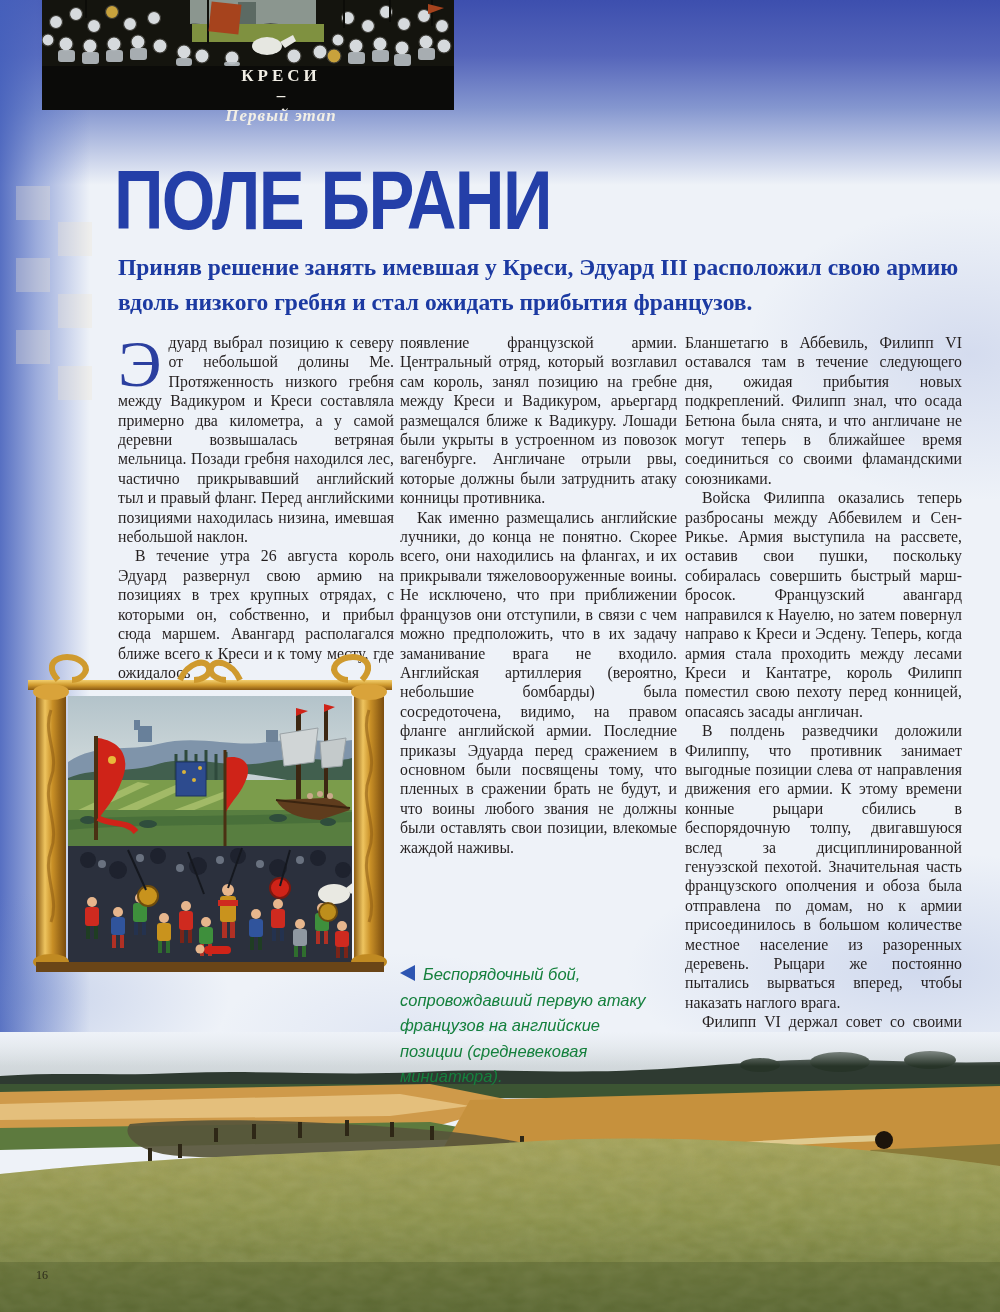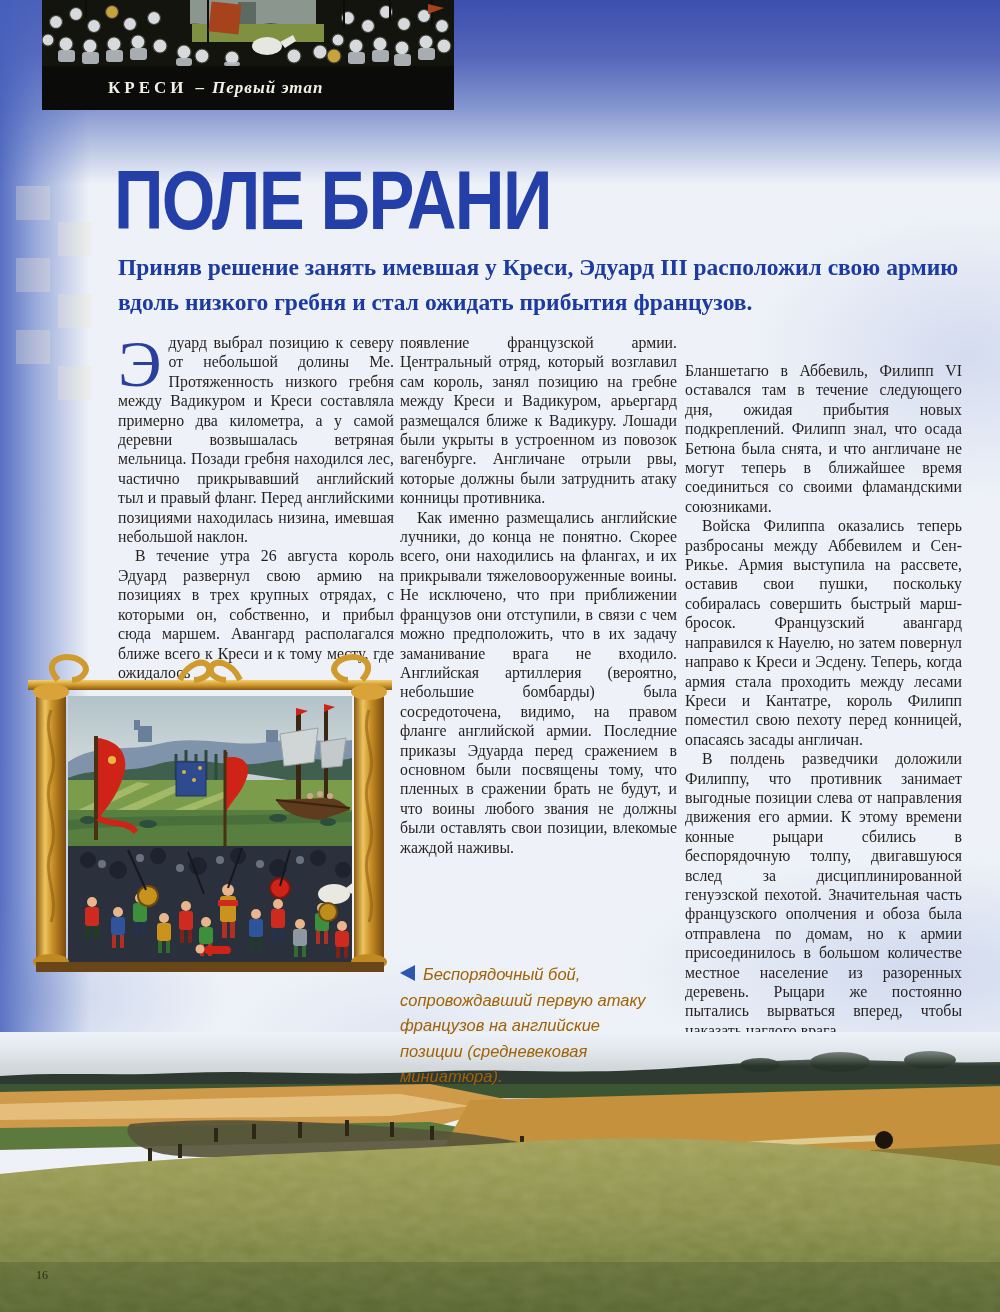--- a/index.html
+++ b/index.html
@@ -14,47 +14,47 @@
     radial-gradient(ellipse 320px 210px at 97% 27%, rgba(120,140,205,.22), transparent 70%),
     radial-gradient(ellipse 420px 170px at 92% 74%, rgba(125,148,208,.26), transparent 70%),
     radial-gradient(ellipse 300px 150px at 2% 76%, rgba(105,132,200,.30), transparent 70%),
     radial-gradient(ellipse 260px 120px at 40% 79%, rgba(140,160,214,.14), transparent 70%);}
   .sq{position:absolute;width:34px;height:34px;background:#efe5cf;opacity:.30;}
   
   .header-block{position:absolute;left:42px;top:0;width:412px;height:110px;}
   .header-art{display:block;width:412px;height:66px;}
   .header-band{width:412px;height:44px;background:#0b0b09;color:#f2efe6;
     display:flex;align-items:center;padding-left:66px;box-sizing:border-box;
-    font-size:17px;}
+    font-size:17px;flex-direction:column;}
   .kick-caps{font-weight:bold;letter-spacing:4px;}
   .kick-sep{margin:0 8px;font-weight:bold;}
   .kick-it{font-style:italic;font-weight:bold;letter-spacing:1px;font-family:Liberation Serif, serif;}
   
   .title{position:absolute;left:114px;top:158px;color:#243fa8;
     font-family:"Liberation Sans",sans-serif;font-weight:bold;font-size:84px;
     line-height:84px;letter-spacing:-2px;transform:scaleX(.82);transform-origin:left top;
     white-space:nowrap;}
   .subtitle{position:absolute;left:118px;top:250px;width:850px;color:#1c3aa2;
     font-weight:bold;font-size:23.5px;line-height:35px;}
   
   .col{position:absolute;top:333px;width:277px;font-size:15.8px;line-height:19.4px;
     color:#241f1f;text-align:justify;hyphens:auto;}
   .col p{margin:0;}
   .col p.ind{text-indent:17px;}
   .col1{left:118px;width:276px;}
   .col2{left:400px;}
-  .col3{left:685px;margin-top:28px;}
+  .col3{left:685px;}
   .dropcap{float:left;font-size:66px;line-height:54px;color:#2b3f9f;
     padding:4px 7px 0 0;font-weight:normal;}
   .sec-head{font-family:"Liberation Sans",sans-serif;font-weight:bold;
     font-size:21px;color:#1563c8;margin:14px 0 4px 0;text-align:left;text-indent:0;}
   
   .caption{position:absolute;left:400px;top:962px;width:258px;z-index:5;
     font-family:"Liberation Sans",sans-serif;font-style:italic;font-size:16.5px;
-    line-height:25.5px;color:#a16207;text-align:left;}
+    line-height:25.5px;color:#15803d;text-align:left;}
   .cap-arrow{display:inline-block;width:0;height:0;margin-right:8px;
     border-top:8px solid transparent;border-bottom:8px solid transparent;
     border-right:15px solid #2d55b2;vertical-align:-1px;}
   
   .miniature{position:absolute;left:28px;top:650px;width:364px;height:328px;}
   .photo{position:absolute;left:0;top:1032px;width:1000px;height:280px;}
   .page-num{position:absolute;left:36px;top:1268px;font-size:12px;color:#2c2a1a;z-index:6;}
 </style>
 </head>
 <body>

